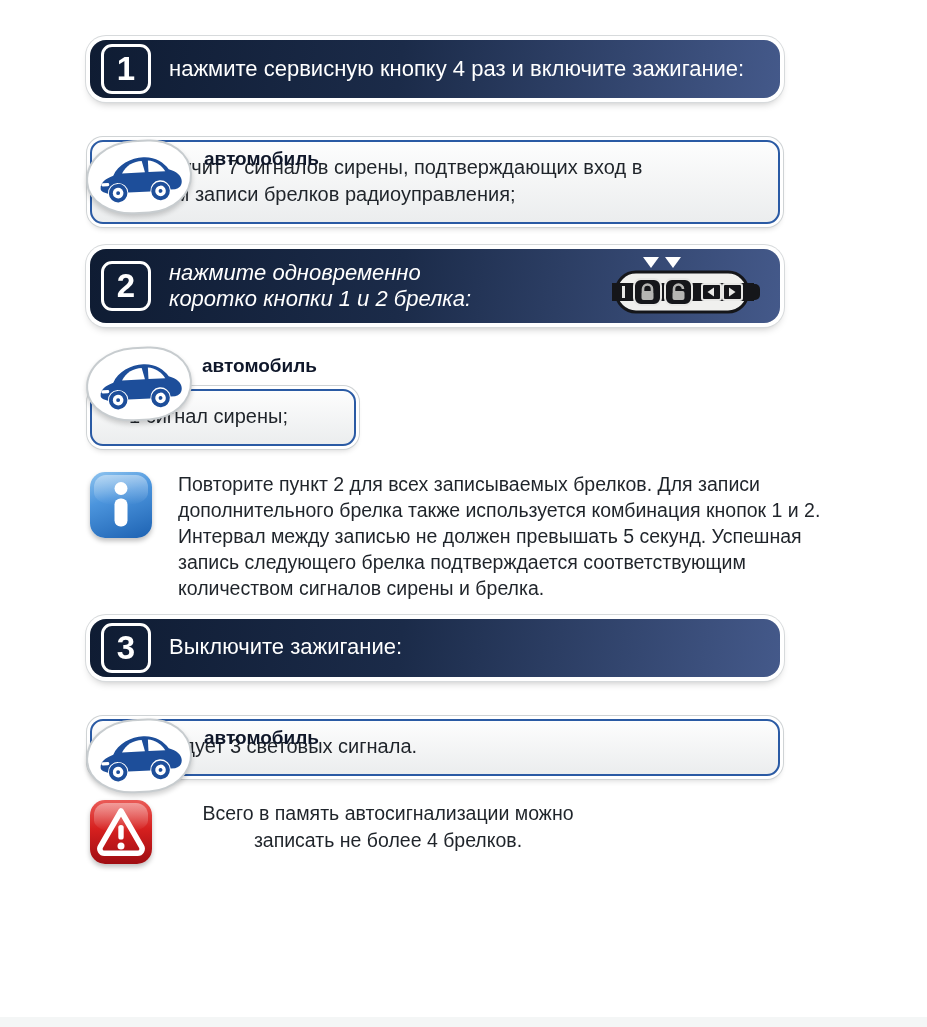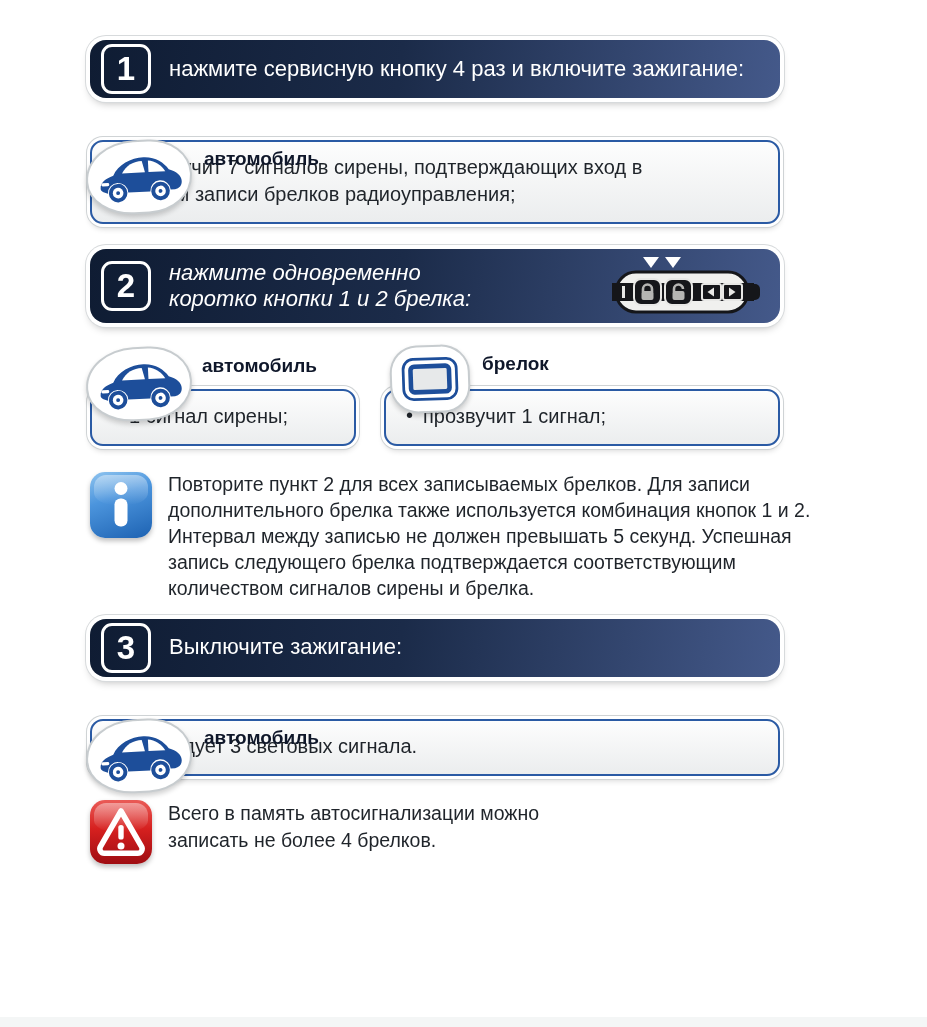--- a/index.html
+++ b/index.html
@@ -67,21 +67,21 @@
   .co-box .text{display:inline-block;vertical-align:top;}
   .bullet::before{content:"\2022";display:inline-block;margin:0 10px 0 4px;
     color:#1f242a;transform:translateY(-1px);}
   .w690{width:690px;} .lim520{max-width:520px;}
 
   .two-col{display:flex;gap:28px;margin-top:14px;}
   .col-narrow{width:266px;} .col-wide{width:396px;}
   .col-narrow .co-box,.col-wide .co-box{width:100%;}
 
   
-  .note{display:flex;gap:16px;}
+  .note{display:flex;gap:26px;}
   .note-info{margin-top:26px;}
   .note-warn{margin-top:24px;}
   .note-icon{
     flex:0 0 auto;width:62px;height:66px;border-radius:15px;position:relative;
     box-shadow:0 3px 5px rgba(0,0,0,.25);
   }
   .note-icon::after{ 
     content:"";position:absolute;left:4px;right:4px;top:3px;height:46%;
     border-radius:12px 12px 40% 40%;
     background:linear-gradient(180deg,rgba(255,255,255,.42),rgba(255,255,255,0));
@@ -172,32 +172,20 @@
             <circle cx="75.5" cy="50" r="6" fill="#ffffff"></circle>
             <circle cx="75.5" cy="50" r="2.2" fill="#1d4e9a"></circle>
         </svg>
       </span>
       <span class="co-label">автомобиль</span>
       <div class="co-box">
         <div class="bullet"><span class="text">1 сигнал сирены;</span></div>
       </div>
     </div>
 
-    <div class="callout col-wide col-fob">
-      <span class="co-icon blob fob-blob">
-        <svg width="66" height="54" viewBox="0 0 72 58" aria-hidden="true">
-          <rect x="7" y="7" width="58" height="44" rx="11" fill="#ffffff" stroke="#1d4e9a" stroke-width="3"></rect>
-          <rect x="15" y="15" width="42" height="28" rx="4" fill="#e7e9ea" stroke="#1d4e9a" stroke-width="5"></rect>
-        </svg>
-      </span>
-      <span class="co-label">брелок</span>
-      <div class="co-box">
-        <div class="bullet"><span class="text">прозвучит 1 сигнал;</span></div>
-      </div>
-    </div>
   </div>
 
   <div class="note note-info">
     <span class="note-icon icon-info">
       <svg width="62" height="66" viewBox="0 0 62 66" aria-hidden="true">
         <circle cx="31" cy="16.5" r="6.5" fill="#ffffff"></circle>
         <rect x="24.5" y="26.5" width="13" height="28" rx="6" fill="#ffffff"></rect>
       </svg>
     </span>
     <p class="note-text" style="margin:0;">Повторите пункт 2 для всех записываемых брелков. Для записи дополнительного брелка также используется комбинация кнопок 1 и 2.  Интервал между записью не должен превышать 5 секунд. Успешная запись следующего брелка подтверждается соответствующим количеством сигналов сирены и брелка.</p>
@@ -230,18 +218,18 @@
   </div>
 
   <div class="note note-warn">
     <span class="note-icon icon-warn">
       <svg width="62" height="64" viewBox="0 0 62 64" aria-hidden="true">
         <path d="M31 11 L51.5 46.5 a4.5 4.5 0 0 1 -4 6.8 h-33 a4.5 4.5 0 0 1 -4 -6.8 Z" fill="none" stroke="#ffffff" stroke-width="5.5" stroke-linejoin="round"></path>
         <rect x="28.3" y="25" width="5.4" height="14.5" rx="2.6" fill="#ffffff"></rect>
         <circle cx="31" cy="46" r="3.5" fill="#ffffff"></circle>
       </svg>
     </span>
-    <p class="note-text" style="margin:0;">Всего в память автосигнализации можно записать не более 4 брелков.</p>
+    <p class="note-text" style="margin:0;text-align:center;">Всего в память автосигнализации можно записать не более 4 брелков.</p>
   </div>
 
 </div>
 
 <div class="bottom-strip"></div>
 
 </body></html>

